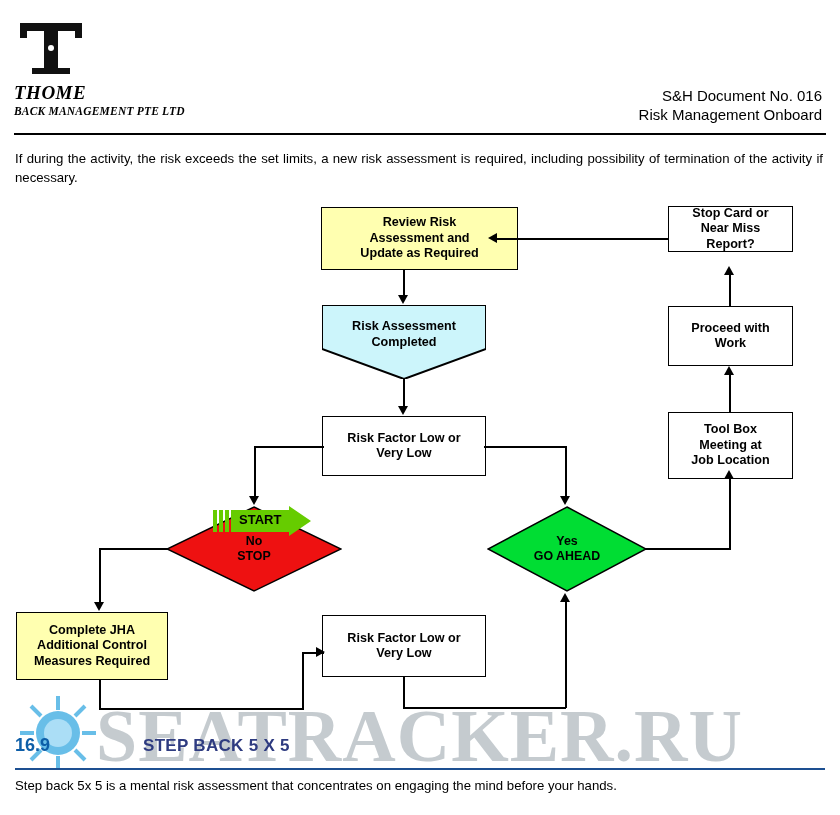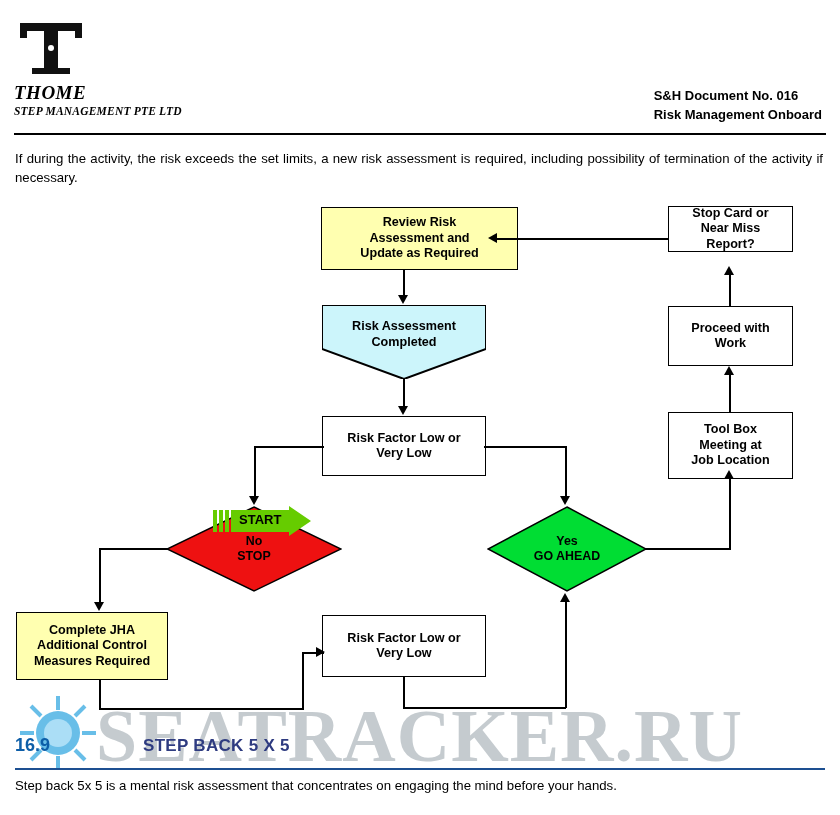--- a/index.html
+++ b/index.html
@@ -51,23 +51,23 @@
     font-size: 11.5px;
     font-weight: 700;
     font-style: italic;
     letter-spacing: 0.2px;
     margin-top: 1px;
   }
   .doc-title {
     position: absolute;
     right: 18px;
     top: 86px;
-    text-align: left;
-    font-size: 13px;
-    font-weight: 700;
+    text-align: right;
+    font-size: 15px;
+    font-weight: 400;
     line-height: 19px;
   }
   .header-rule {
     position: absolute;
     left: 14px;
     top: 133px;
     width: 812px;
     height: 2px;
     background: #000;
   }
@@ -276,21 +276,21 @@
           <rect x="6" y="5" width="62" height="8"></rect>
           <rect x="30" y="5" width="14" height="50"></rect>
           <rect x="18" y="50" width="38" height="6"></rect>
           <path d="M6 5 L6 20 L13 20 L13 5 Z"></path>
           <path d="M61 5 L61 20 L68 20 L68 5 Z"></path>
           <circle cx="37" cy="30" r="3" fill="#fff"></circle>
         </g>
       </svg>
     </div>
     <div class="logo-name">THOME</div>
-    <div class="logo-sub">STEP MANAGEMENT PTE LTD</div>
+    <div class="logo-sub">BACK MANAGEMENT PTE LTD</div>
   </div>
 
   <div class="doc-title">
     <div>S&amp;H Document No. 016</div>
     <div>Risk Management Onboard</div>
   </div>
 
   <div class="header-rule"></div>
 </div>
 

